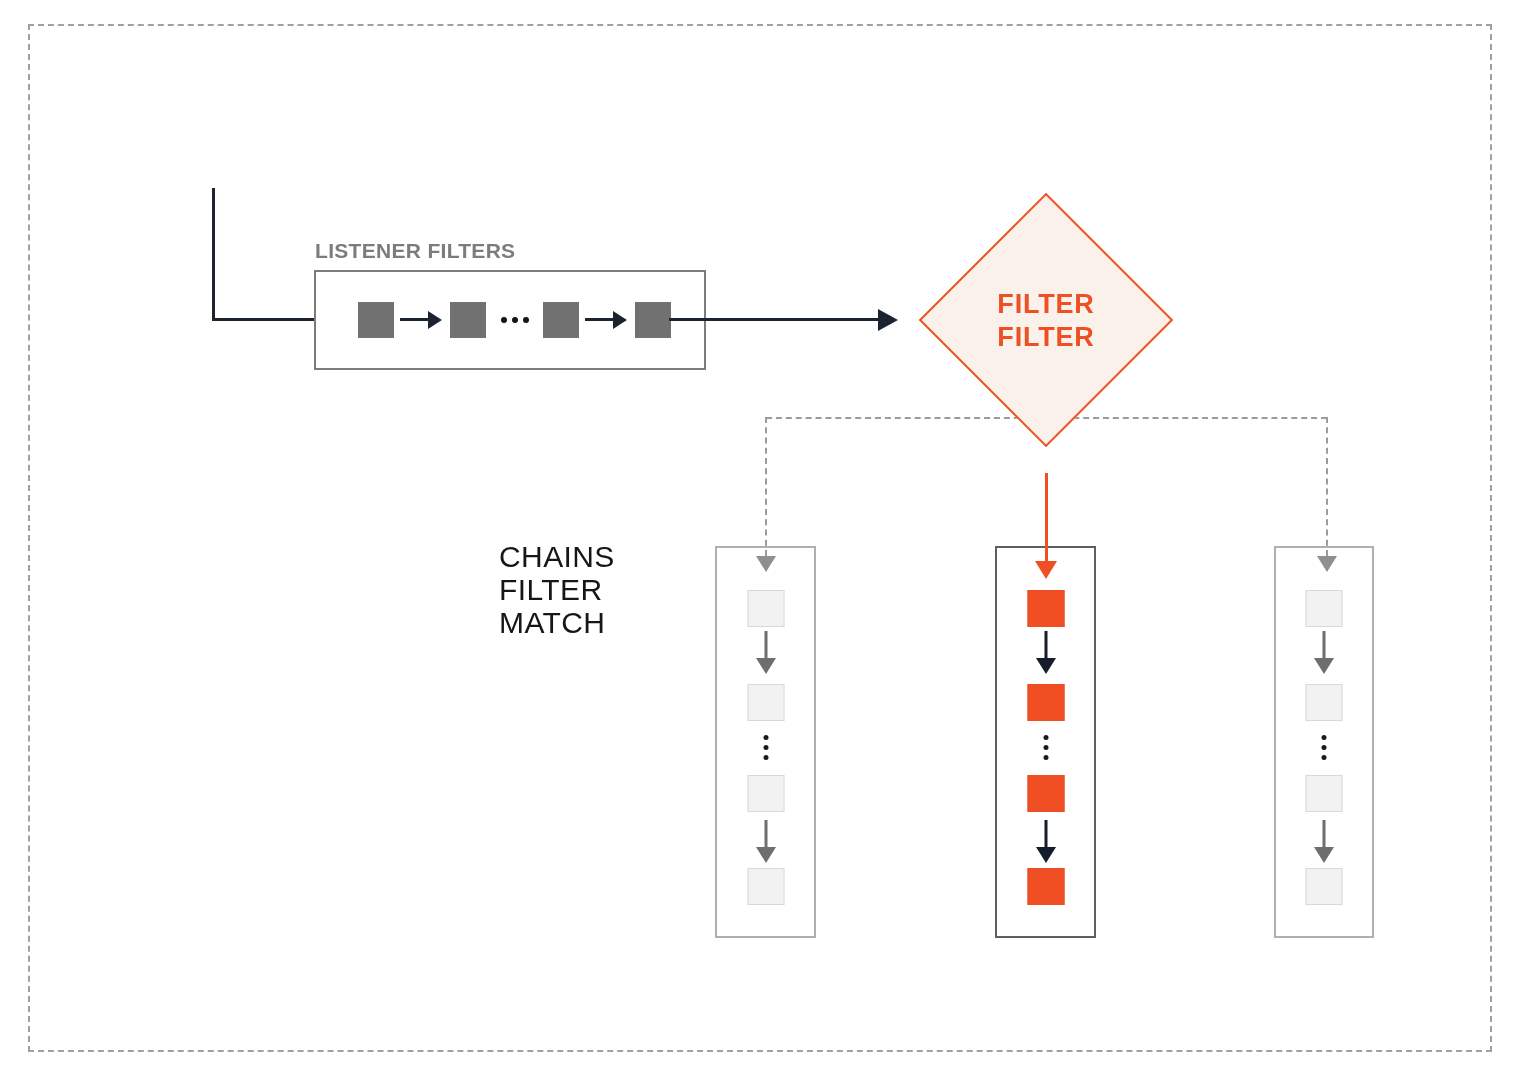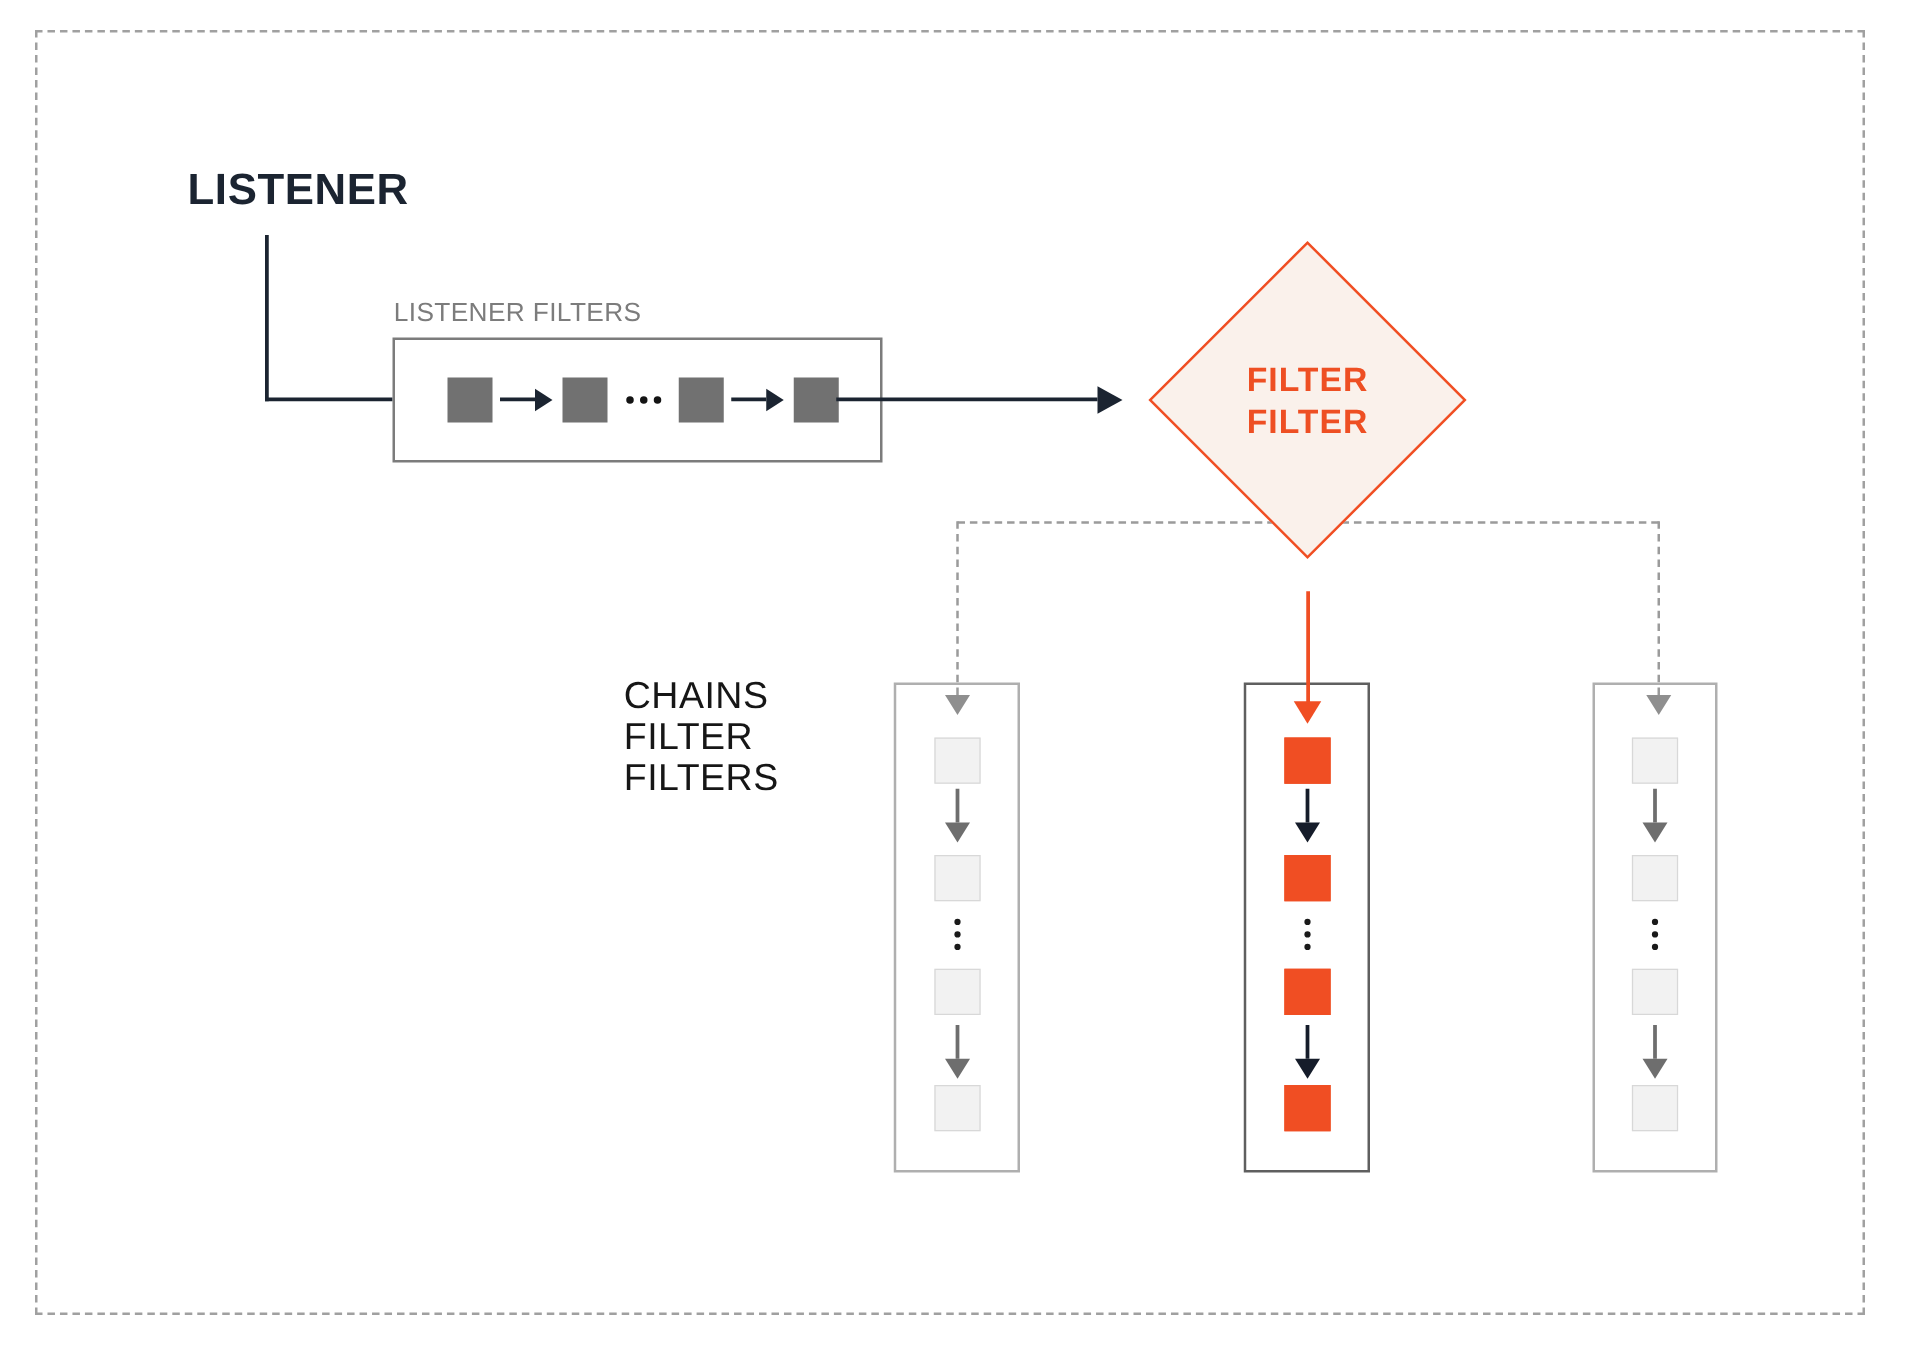--- a/index.html
+++ b/index.html
@@ -8,21 +8,21 @@
     font-family:"Liberation Sans",sans-serif;overflow:hidden;
   }
 
   
   .frame{position:absolute;left:28px;top:24px;width:1464px;height:1028px;
          border:2px dashed #a0a0a0;box-sizing:border-box;}
 
   
   .listener-title{position:absolute;left:150px;top:132px;font-size:35px;font-weight:700;
                   color:#1b2431;letter-spacing:.5px;}
-  .lf-label{position:absolute;left:315px;top:239px;font-size:21px;font-weight:400;
+  .lf-label{position:absolute;left:315px;top:239px;font-size:21px;font-weight:700;
             color:#7c7c7c;letter-spacing:.3px;}
   .nfc-label{position:absolute;left:499px;top:540px;font-size:30px;font-weight:400;
              color:#161616;line-height:33px;letter-spacing:.4px;}
   .diamond-label{position:absolute;left:966px;top:288px;width:160px;text-align:center;
                  font-size:27px;font-weight:700;color:#ee4f23;line-height:33px;letter-spacing:.8px;}
 
   
   .hline{position:absolute;height:3px;background:#1b2431;}
   .vline{position:absolute;width:3px;background:#1b2431;}
   .tri-right{position:absolute;width:0;height:0;
@@ -79,21 +79,21 @@
 </head>
 <body>
 
 <div class="canvas">
 
   <div class="frame"></div>
 
   <div class="nfc-label">
     <div>CHAINS</div>
     <div>FILTER</div>
-    <div>FILTERS</div>
+    <div>MATCH</div>
   </div>
 
   <div class="chain" style="left:715px;">
     <div class="sq" style="top:42px;"></div>
     <div class="vl" style="top:83px;"></div>
     <div class="td" style="top:110px;"></div>
     <div class="sq" style="top:136px;"></div>
     <div class="dots-v" style="top:187px;">
         <i></i>
         <i></i>
@@ -145,21 +145,20 @@
 
   <div class="diamond"></div>
   <div class="diamond-label">
     <div>FILTER</div>
     <div>FILTER</div>
   </div>
 
   <div class="orange-vline" style="left:1045px;top:473px;height:89px;"></div>
   <div class="tri-down-orange" style="left:1035px;top:561px;"></div>
 
-  <div class="listener-title">LISTENER</div>
   <div class="vline" style="left:212px;top:188px;height:133px;"></div>
   <div class="hline" style="left:212px;top:318px;width:121px;"></div>
   <div class="tri-right" style="left:333px;top:309px;"></div>
 
   <div class="lf-label">LISTENER FILTERS</div>
   <div class="lf-box">
     <div class="sq" style="left:42px;"></div>
     <div class="hl" style="left:84px;width:28px;"></div>
     <div class="tr" style="left:112px;"></div>
     <div class="sq" style="left:134px;"></div>

